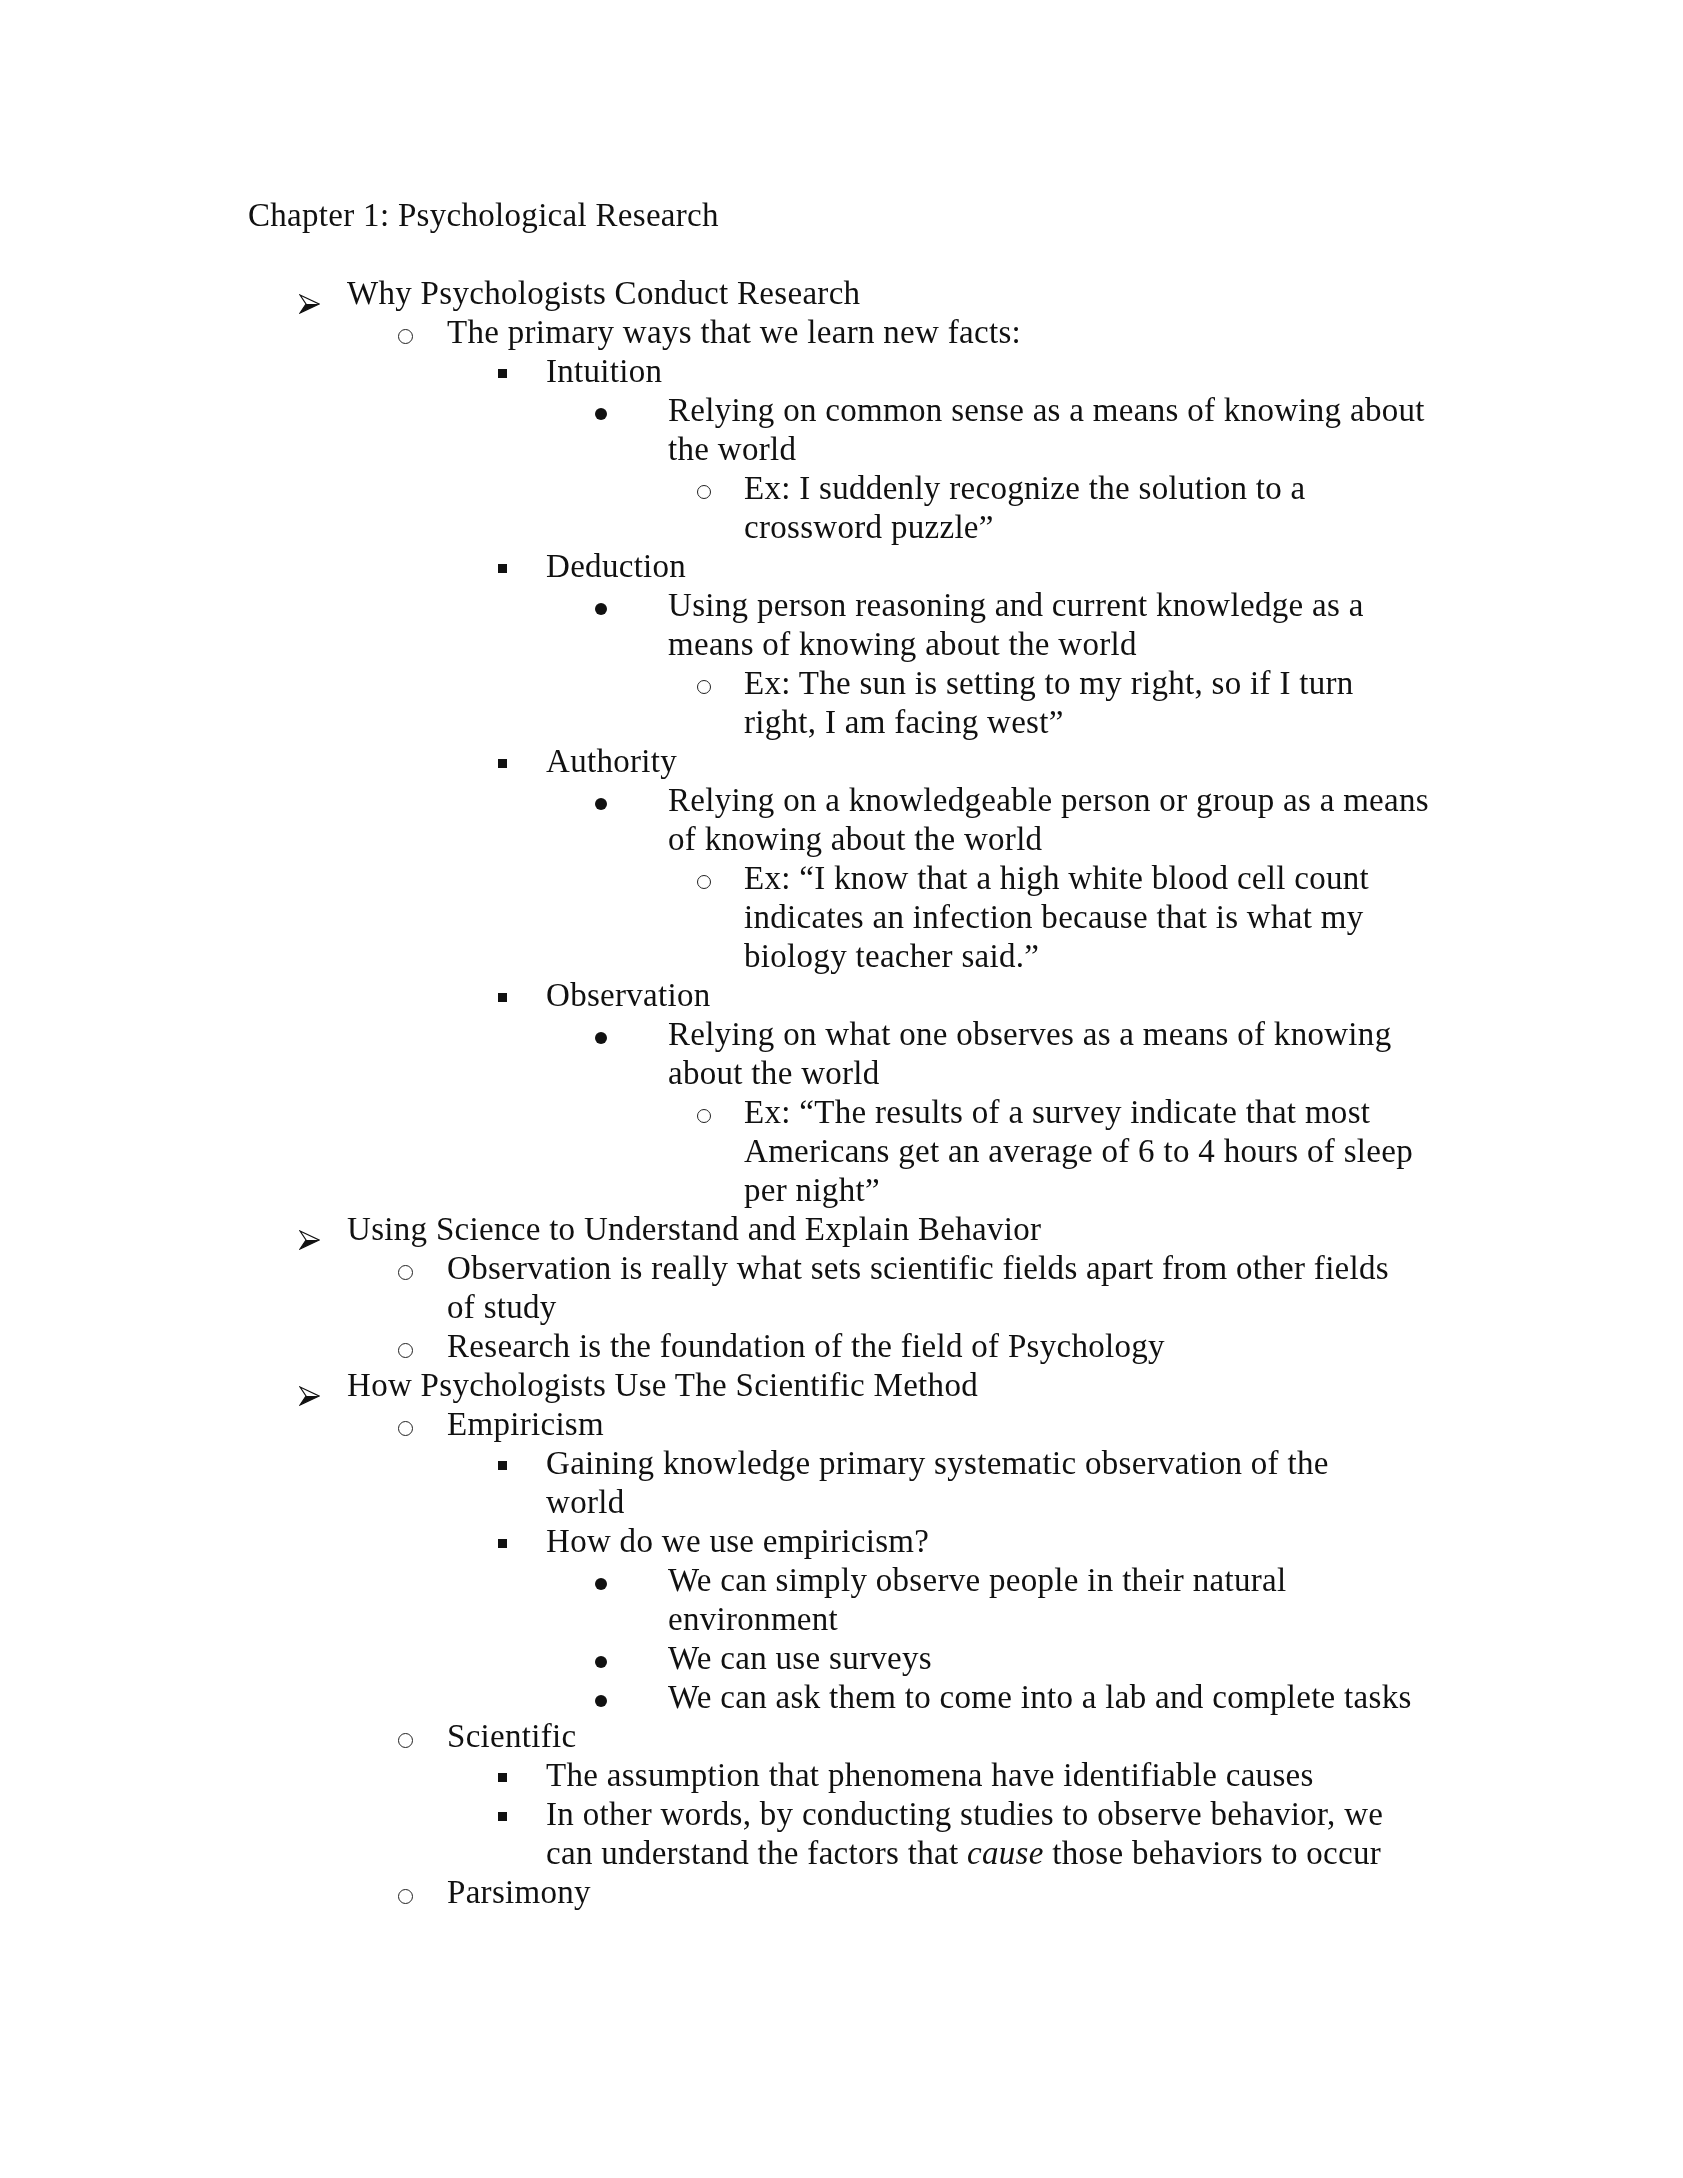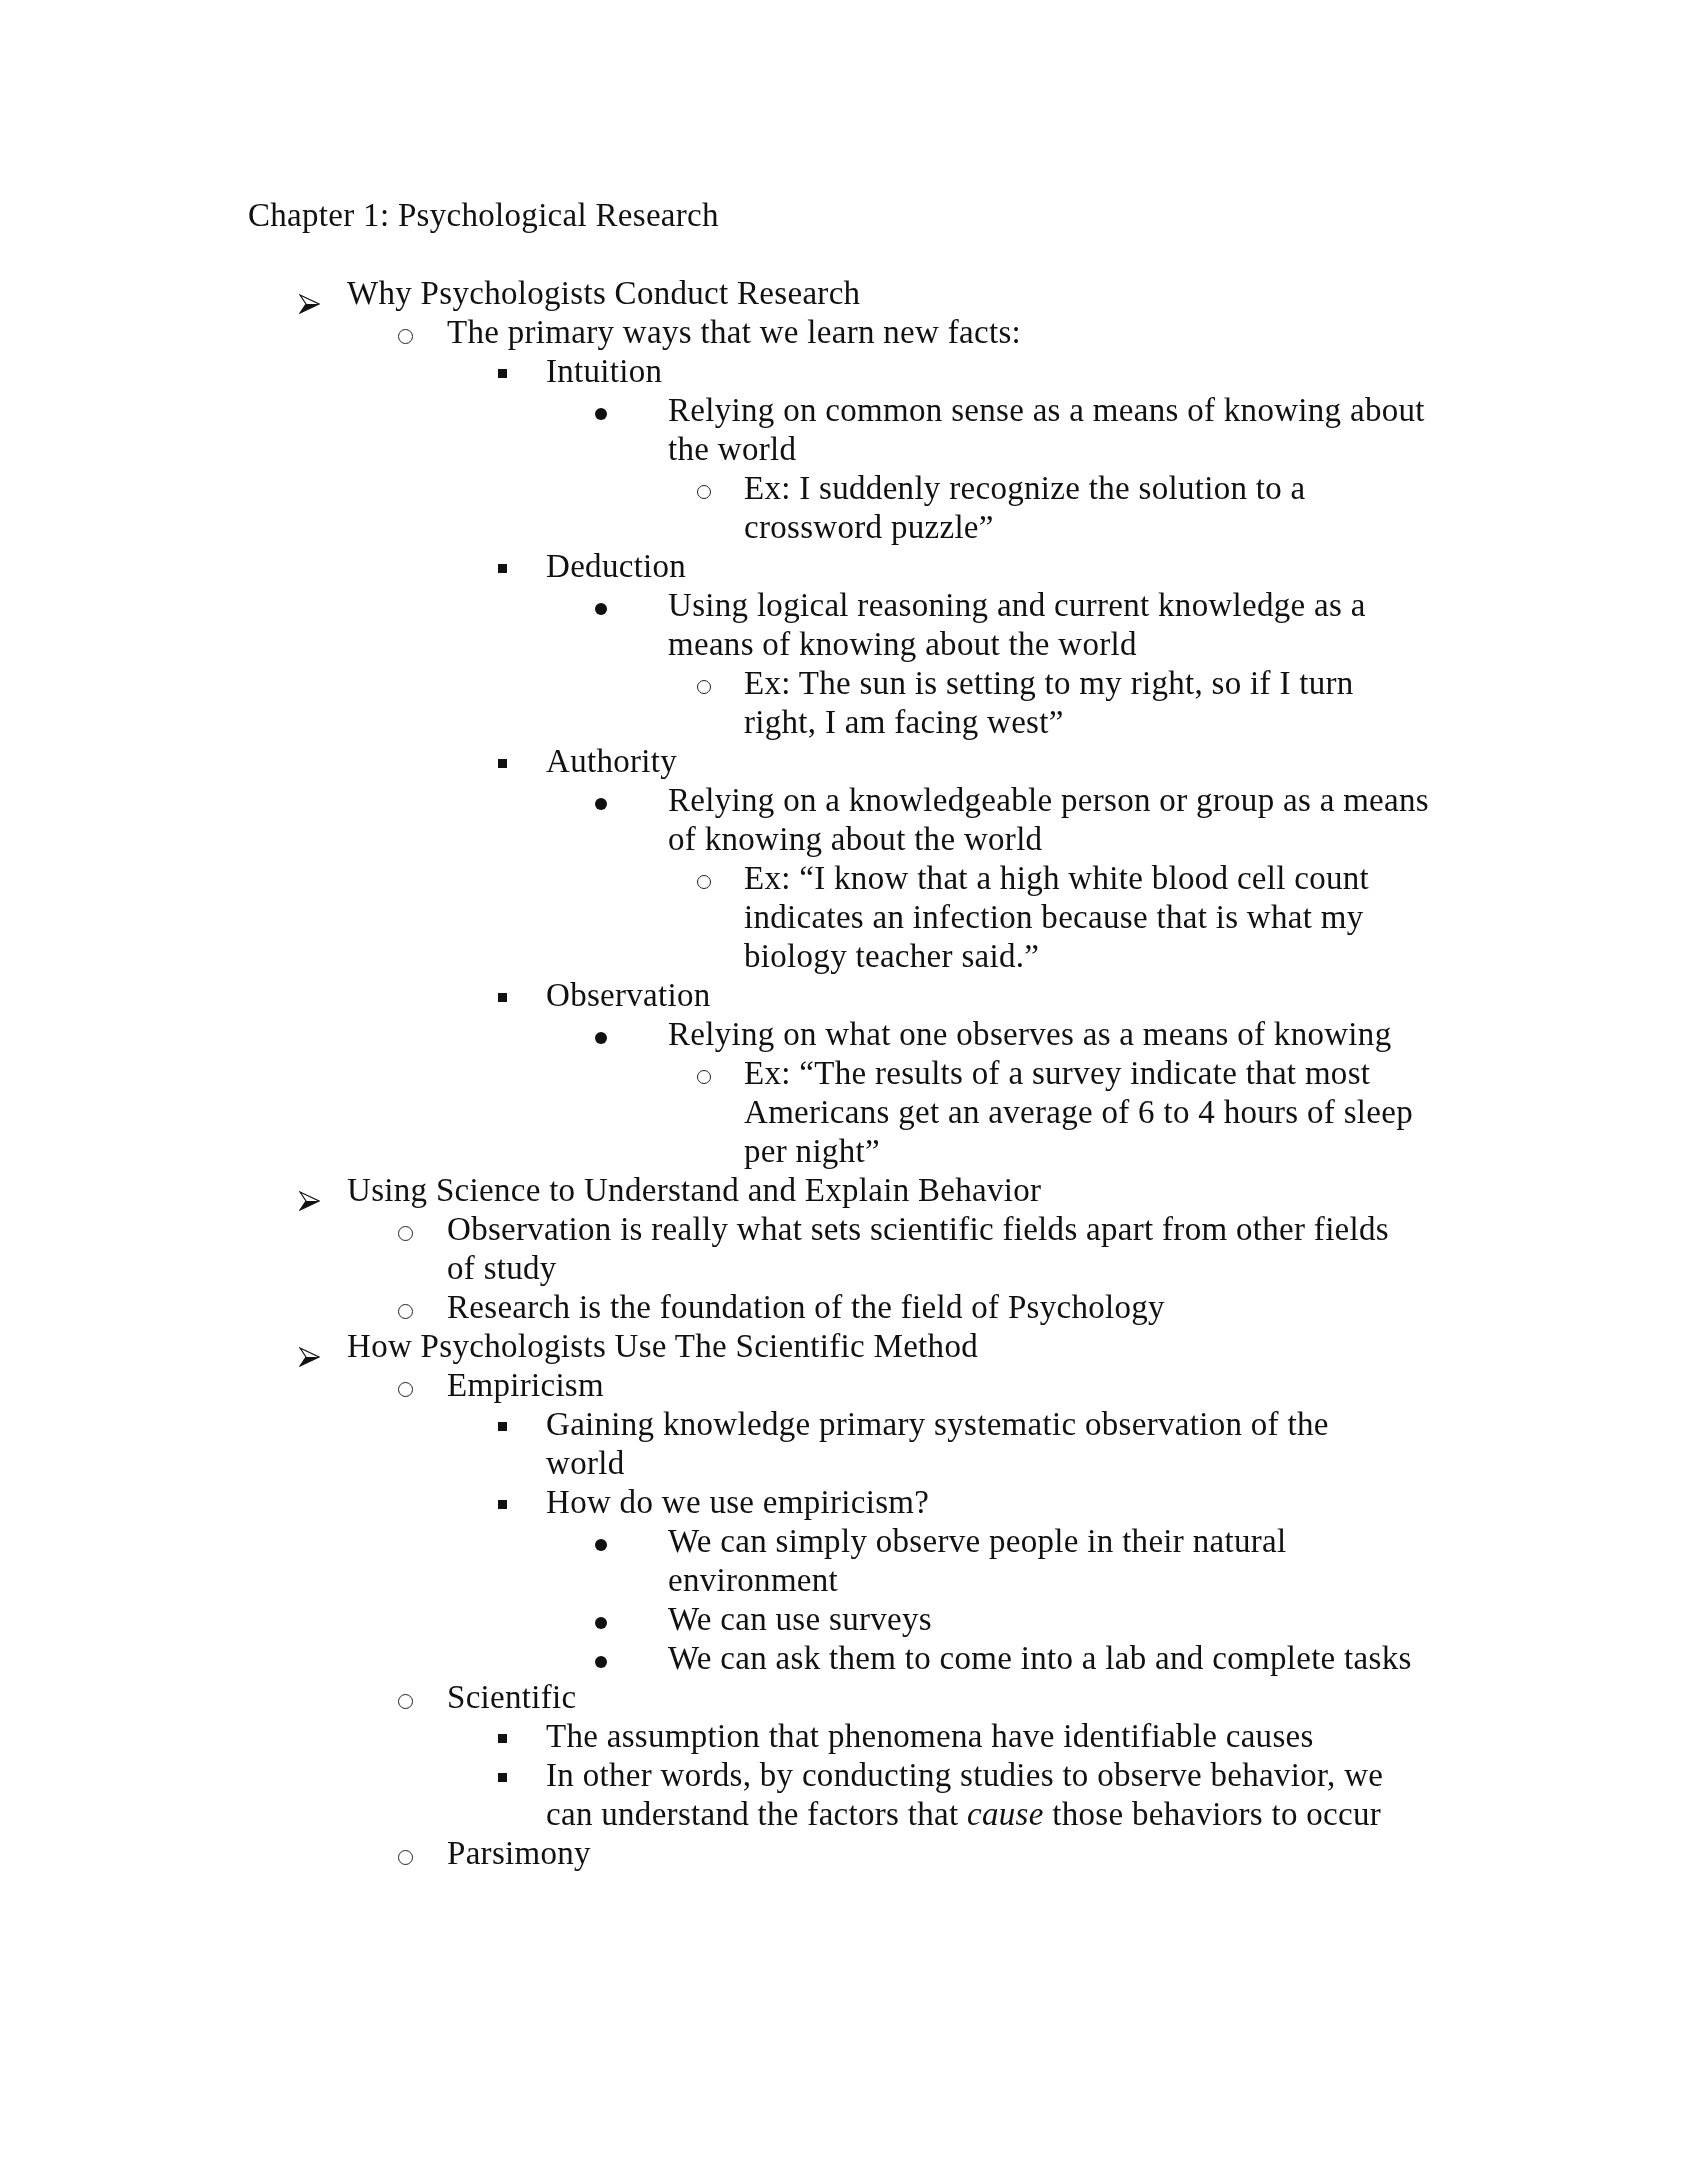--- a/index.html
+++ b/index.html
@@ -73,21 +73,21 @@
       </div>
       <div class="line l5">
         <span class="text">crossword puzzle”</span>
       </div>
       <div class="line l3">
         <span class="bullet square"></span>
         <span class="text">Deduction</span>
       </div>
       <div class="line l4">
         <span class="bullet disc"></span>
-        <span class="text">Using logical reasoning and current knowledge as a</span>
+        <span class="text">Using person reasoning and current knowledge as a</span>
       </div>
       <div class="line l4">
         <span class="text">means of knowing about the world</span>
       </div>
       <div class="line l5">
         <span class="bullet circle-l5"></span>
         <span class="text">Ex: The sun is setting to my right, so if I turn</span>
       </div>
       <div class="line l5">
         <span class="text">right, I am facing west”</span>
@@ -113,20 +113,23 @@
       <div class="line l5">
         <span class="text">biology teacher said.”</span>
       </div>
       <div class="line l3">
         <span class="bullet square"></span>
         <span class="text">Observation</span>
       </div>
       <div class="line l4">
         <span class="bullet disc"></span>
         <span class="text">Relying on what one observes as a means of knowing</span>
+      </div>
+      <div class="line l4">
+        <span class="text">about the world</span>
       </div>
       <div class="line l5">
         <span class="bullet circle-l5"></span>
         <span class="text">Ex: “The results of a survey indicate that most</span>
       </div>
       <div class="line l5">
         <span class="text">Americans get an average of 6 to 4 hours of sleep</span>
       </div>
       <div class="line l5">
         <span class="text">per night”</span>

